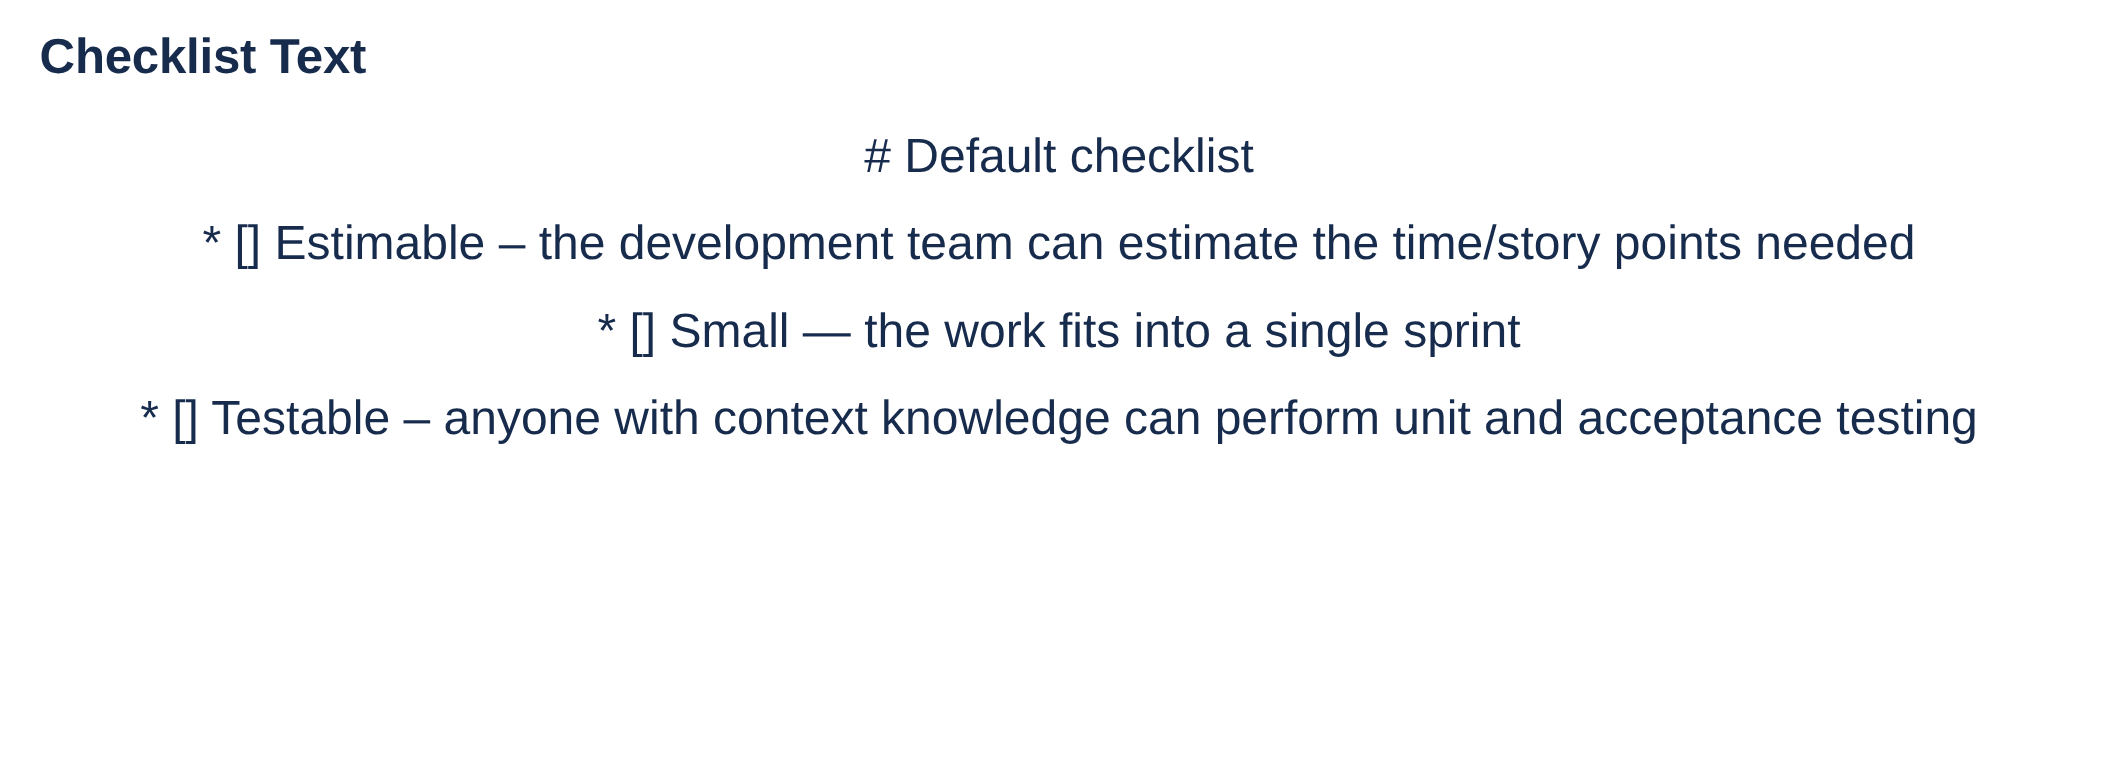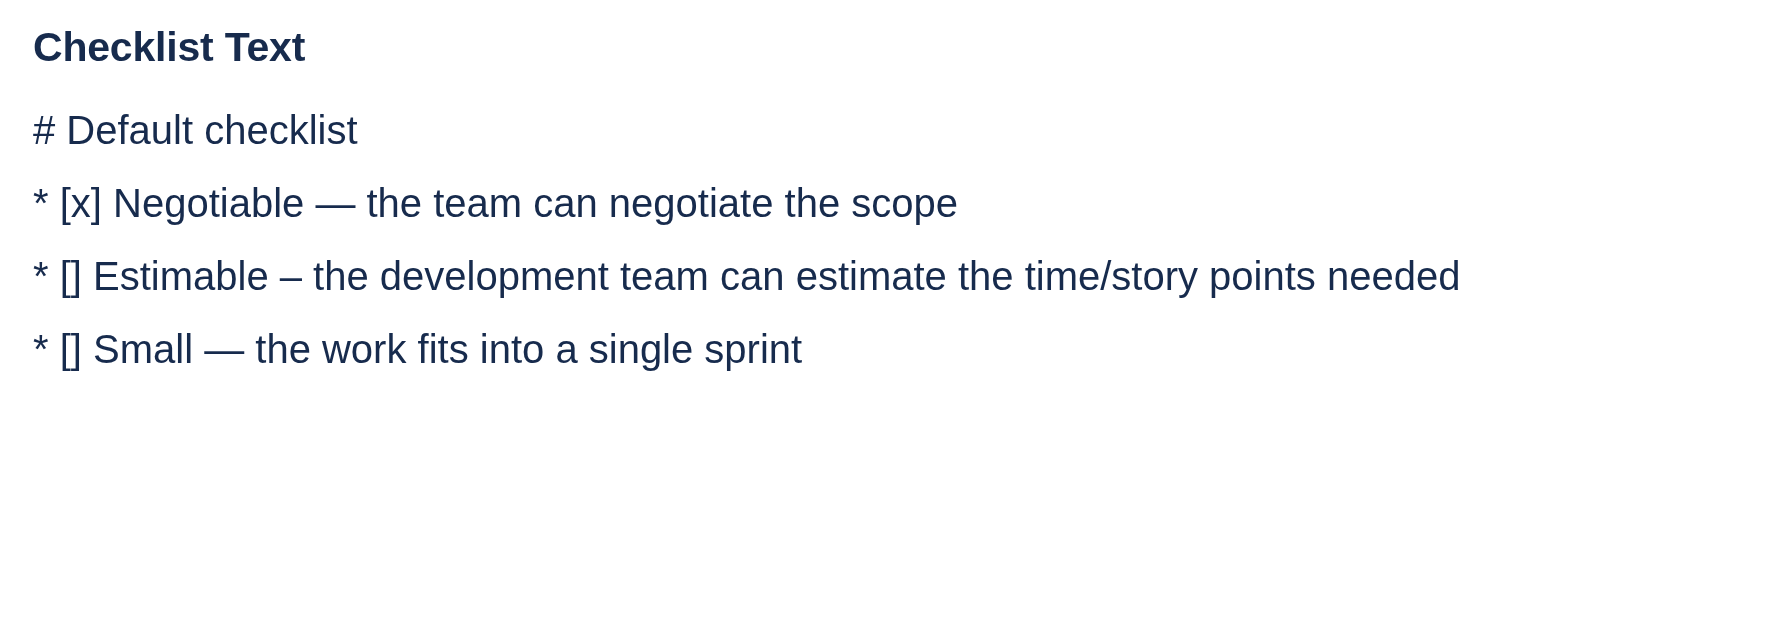--- a/index.html
+++ b/index.html
@@ -20,34 +20,35 @@
     margin: 0;
     font-size: 41px;
     line-height: 47px;
     font-weight: 700;
     color: #172B4D;
     letter-spacing: -0.2px;
   }
   .field-value {
     margin-top: 23px;
     cursor: pointer;
+    text-align: center;
   }
   .line {
     font-size: 40px;
     line-height: 73px;
     font-weight: 400;
     color: #172B4D;
     white-space: pre;
   }
 </style>
 </head>
 <body>
 
 <div class="panel">
   <h2 class="field-label">Checklist Text</h2>
 
   <div class="field-value">
     <div class="line"># Default checklist</div>
-    <div class="line">* [x] Negotiable — the team can negotiate the scope</div>
     <div class="line">* [] Estimable – the development team can estimate the time/story points needed</div>
     <div class="line">* [] Small — the work fits into a single sprint</div>
+    <div class="line">* [] Testable – anyone with context knowledge can perform unit and acceptance testing</div>
   </div>
 </div>
 
 </body></html>

